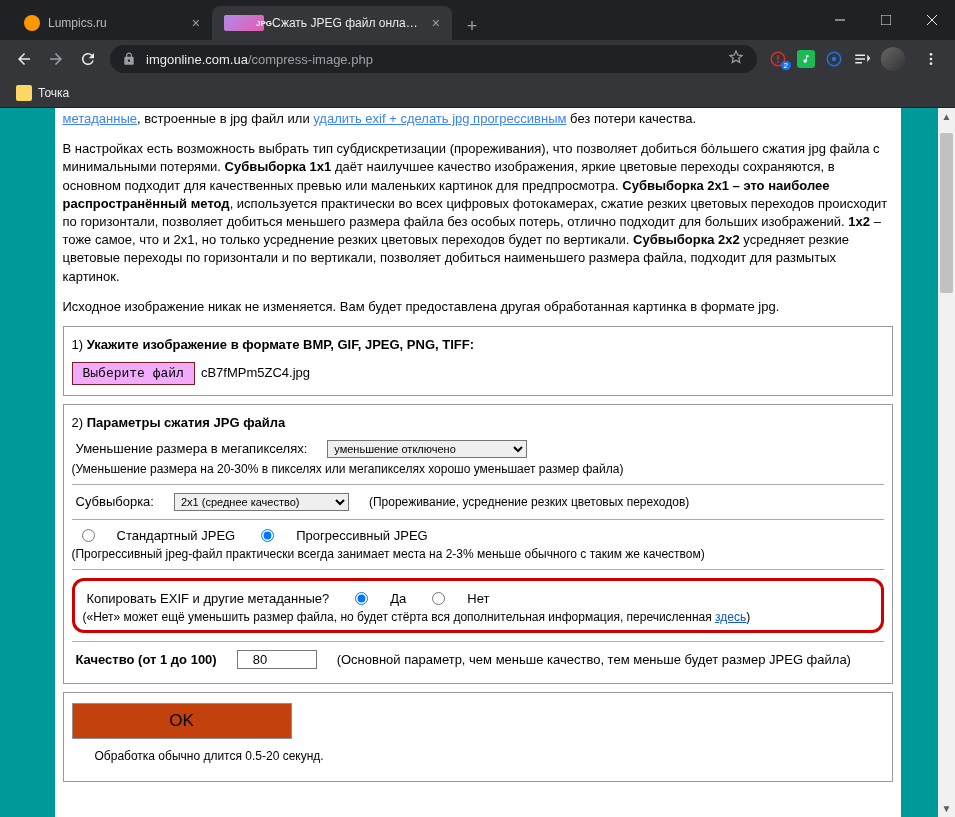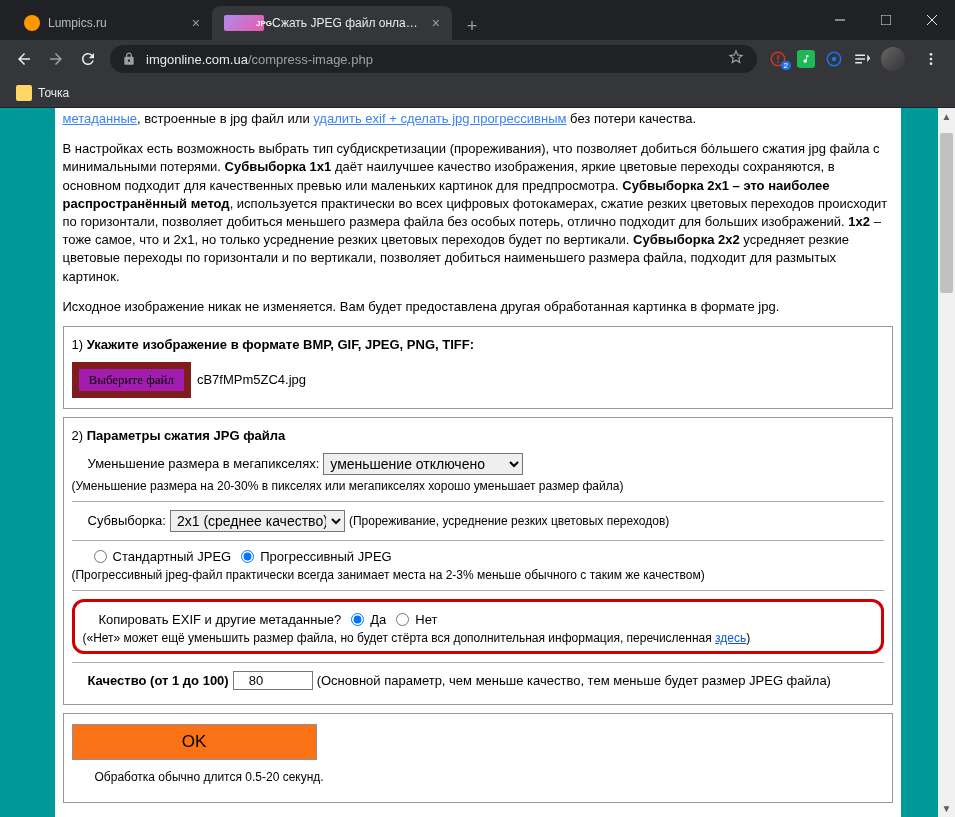--- a/index.html
+++ b/index.html
@@ -46,34 +46,34 @@
 .scroll-arrow.down { bottom: 0; }
 
 .page { width: 846px; background: #fff; min-height: 100%; padding: 0 8px; }
 .content-text { font-size: 13px; color: #000; line-height: 1.4; padding: 2px 0; }
 .content-text a { color: #3b82f6; text-decoration: underline; }
 .para { margin: 8px 0; }
 
 .form-box { border: 1px solid #999; margin: 8px 0; padding: 10px 8px; font-size: 13px; }
 .form-box .step-title { font-weight: normal; margin-bottom: 10px; }
 .form-box .step-title b { font-weight: bold; }
-.file-btn { background: #a21caf; border: 7px solid #7f1d1d; padding: 3px 10px; font-size: 13px; cursor: pointer; font-family: Liberation Serif, serif; }
+.file-btn { background: #f0abfc; border: 1px solid #7f1d1d; padding: 3px 10px; font-size: 13px; cursor: pointer; font-family: Liberation Mono, monospace; }
 .filename { margin-left: 6px; font-size: 13px; }
 
-.form-row { margin: 4px 16px; font-size: 13px; display: flex; align-items: center; flex-wrap: wrap; gap: 4px; }
+.form-row { margin: 4px 4px; font-size: 13px; display: flex; align-items: center; flex-wrap: wrap; gap: 20px; }
 .form-hint { font-size: 12px; color: #000; margin-bottom: 8px; }
 .hr { border: 0; border-top: 1px solid #aaa; margin: 8px 0; }
-select { font-size: 14px; padding: 1px 2px; background: #efefef; border: 1px solid #767676; font-family: Arial; }
+select { font-size: 11px; padding: 1px 2px; background: #efefef; border: 1px solid #767676; font-family: Arial; }
 input[type="text"] { font-size: 13px; padding: 1px 15px; border: 1px solid #767676; font-family: Arial; }
 input[type="radio"] { margin: 0 2px 0 6px; vertical-align: middle; }
 label { vertical-align: middle; }
 
 .highlight { border: 3px solid #d00000; border-radius: 12px; padding: 6px 8px; margin: 6px 0; }
 
-.ok-btn { width: 245px; height: 36px; font-size: 17px; background: #f97316; border: 1px solid #8f8f9d; cursor: pointer; font-family: Arial; }
+.ok-btn { width: 220px; height: 36px; font-size: 17px; background: #c2410c; border: 1px solid #8f8f9d; cursor: pointer; font-family: Arial; }
 </style>
 </head>
 <body>
 
 <div class="titlebar">
   <div class="tabs-row">
     <div class="tab">
       <span class="tab-favicon" style="background:#ff9800;"></span>
       <span class="tab-title">Lumpics.ru</span>
       <span class="tab-close">×</span>

